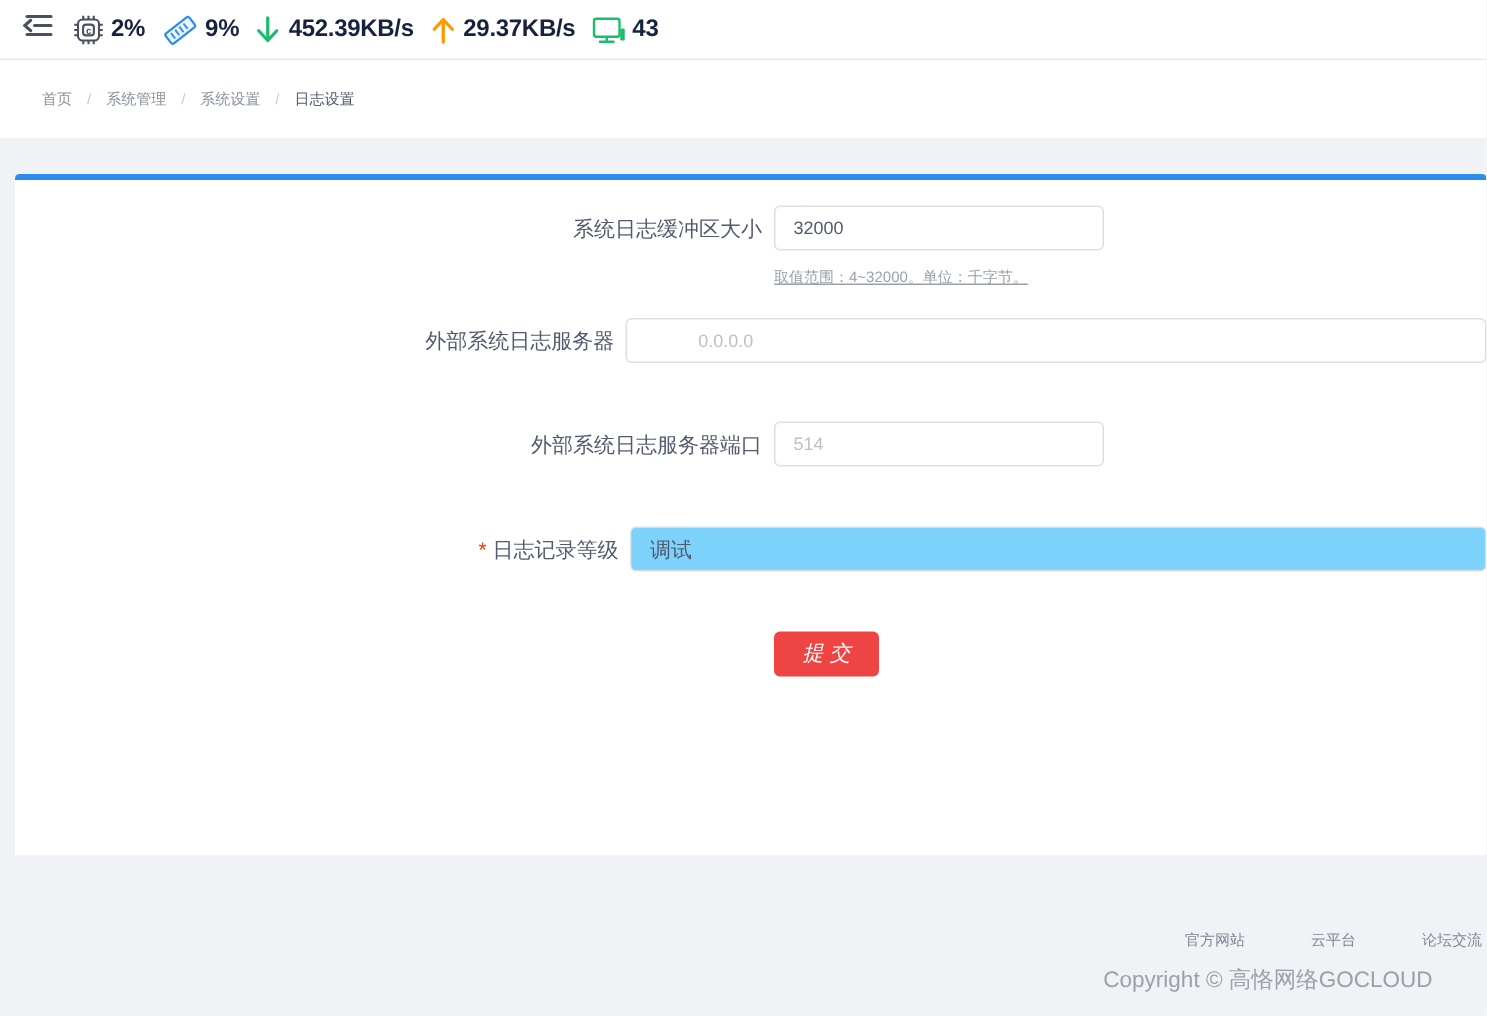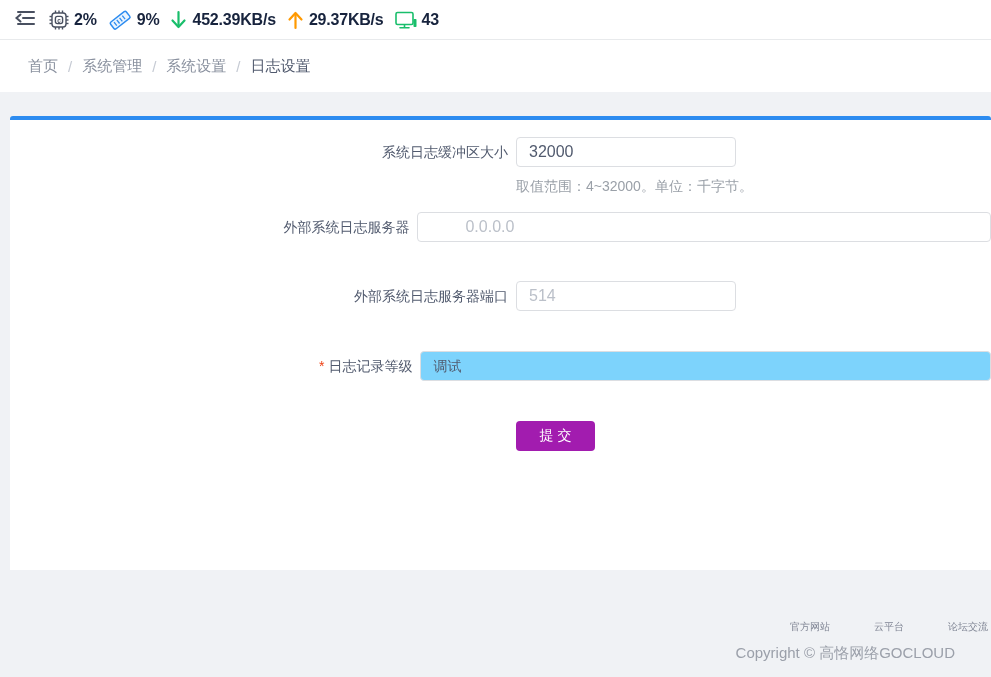--- a/index.html
+++ b/index.html
@@ -12,55 +12,55 @@
   .collapse-btn { width:30px; height:30px; display:flex; align-items:center;
     justify-content:center; cursor:pointer; margin-right:8px; }
   .stats { display:flex; align-items:center; gap:10px; }
   .stat { display:flex; align-items:center; gap:4px; font-size:16px;
     font-weight:700; color:#17233d; letter-spacing:-0.2px; }
   .stat svg { display:block; }
 
   
   .breadcrumb-bar { height:52px; background:#fff; display:flex;
     align-items:center; padding:0 28px; }
-  .breadcrumb { display:flex; align-items:center; font-size:15px; }
+  .breadcrumb { display:flex; align-items:center; font-size:10px; }
   .crumb { color:#8a919f; cursor:pointer; }
   .crumb.current { color:#515a6e; cursor:default; }
   .crumb-sep { color:#c5cad3; margin:0 10px; }
 
   
   .main { height:584px; background:#f0f2f5; }
   .panel { margin:24px 0 0 10px; width:981px; height:454px; background:#fff;
     border-top:4px solid #2d8cf0; border-radius:3px 3px 0 0; overflow:hidden;
     padding-top:17px; }
 
   .form-row { display:flex; align-items:flex-start; }
   .form-label { width:506px; padding-right:8px; text-align:right;
     font-size:14px; color:#515a6e; line-height:30px; white-space:nowrap; }
   .required-mark { color:#ed4014; margin-right:4px; font-size:14px; }
   .el-input { height:30px; border:1px solid #dcdee2; border-radius:4px;
-    background:#fff; font-size:16px; color:#515a6e; padding:0 12px;
+    background:#fff; font-size:12px; color:#515a6e; padding:0 12px;
     outline:none; font-family:inherit; }
   .el-input::placeholder { color:#bbc0c9; opacity:1; }
   .w-small { width:220px; }
   .w-wide { width:700px;padding-left:47px; }
   .el-select { height:30px; border:1px solid #dcdee2; border-radius:4px;
     background:#7dd3fc; font-size:14px; color:#515a6e; padding:0 12px;
     line-height:28px; cursor:pointer; }
-  .help-text { font-size:14px; color:#9aa0a8; line-height:20px; margin-top:9px; }
+  .help-text { font-size:10px; color:#9aa0a8; line-height:20px; margin-top:9px;text-decoration:underline; }
   .mb-row1 { margin-bottom:16px; }
   .mb-row2 { margin-bottom:39px; }
   .mb-row3 { margin-bottom:40px; }
   .mb-row4 { margin-bottom:40px; }
   .mb-row5 { margin-bottom:63px; }
 
   .submit-row { margin-left:506px; }
-  .submit-btn { width:79px; height:30px; background:#a21caf; color:#fff;
+  .submit-btn { width:70px; height:30px; background:#ef4444; color:#fff;
     border:none; border-radius:4px; font-size:14px; cursor:pointer;
-    font-family:inherit; }
+    font-family:inherit;font-style:italic; }
 
   
   .footer-links { margin-top:50px; display:flex; justify-content:flex-end;
     gap:44px; padding-right:3px; }
   .footer-link { font-size:10px; color:#808695; cursor:pointer; }
   .copyright { margin-top:10px; text-align:right; padding-right:36px;
     font-size:15px; color:#9ba0aa; }
 </style>
 </head>
 <body>

